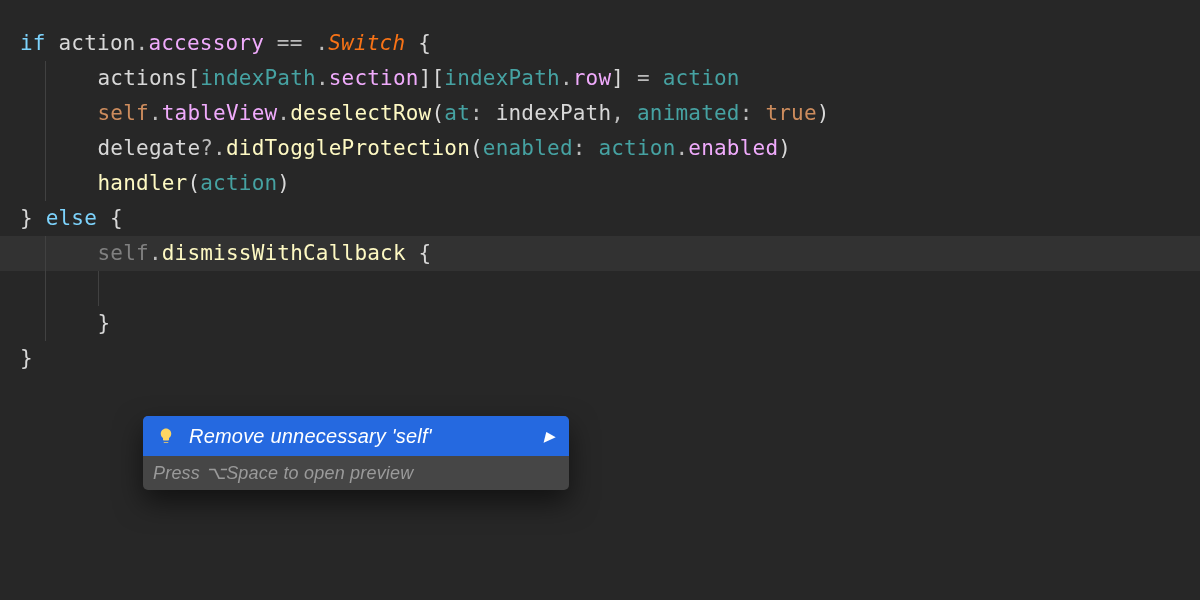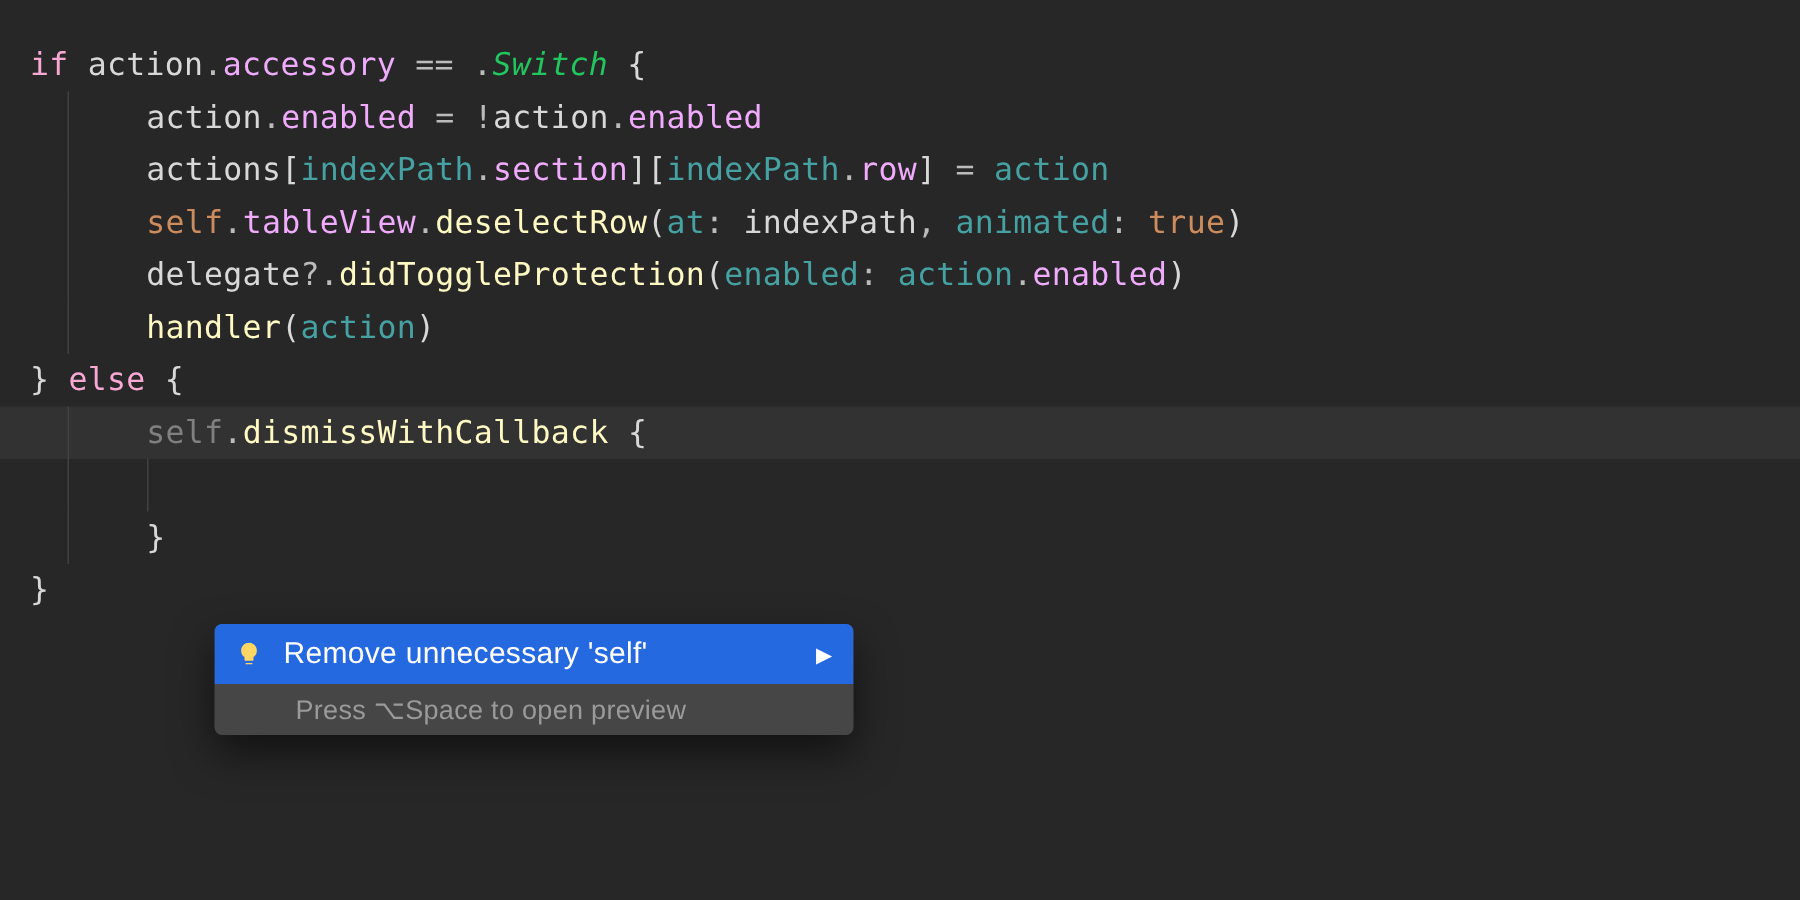--- a/index.html
+++ b/index.html
@@ -25,25 +25,25 @@
   .code-line {
     height: 35px;
     line-height: 35px;
     padding-left: 20px;
     white-space: pre;
   }
   .code-line.highlight {
     background: #323232;
   }
 
-  .tok-key   { color: #f9a8d4; }
+  .tok-key   { color: #7dd3fc; }
   .tok-ident { color: #d8d8d8; }
   .tok-op    { color: #bbbbbb; }
   .tok-prop  { color: #f0abfc; }
-  .tok-type  { color: #22c55e; font-style: italic;}
+  .tok-type  { color: #f97316; font-style: italic;}
   .tok-brace { color: #d8d8d8; }
   .tok-call  { color: #fef9c3; }
   .tok-param { color: #46a2a2; }
   .tok-self  { color: #cd8c5d; }
   .tok-selfHL{ color: #808080; }
   .tok-bool  { color: #cd8c5d; }
   .tok-plain { color: #bbbbbb; }
   .tok-actionref { color: #46a2a2;}
 
   .guide {
@@ -57,20 +57,21 @@
   .popup {
     position: absolute;
     left: 143px;
     top: 416px;
     width: 426px;
     background: #464646;
     border-radius: 5px;
     box-shadow: 0 12px 28px rgba(0,0,0,0.55);
     overflow: hidden;
     font-family: -apple-system, "Segoe UI", "Helvetica Neue", Arial, sans-serif;
+    font-style: italic;
   }
   .popup-item {
     display: flex;
     align-items: center;
     height: 40px;
     padding: 0 14px 0 14px;
     background: #2569e0;
     color: #ffffff;
     font-size: 20px;
     font-weight: 500;
@@ -85,34 +86,32 @@
   }
   .popup-item .label { flex: 1; }
   .popup-item .arrow {
     font-size: 14px;
     color: #ffffff;
     margin-left: 8px;
   }
   .popup-hint {
     height: 34px;
     line-height: 34px;
-    padding: 0 30px;
+    padding: 0 10px;
     color: #9a9a9a;
     font-size: 18px;
-    margin-left: 24px;
   }
 </style>
 </head>
 <body>
 
 <div class="editor">
 
   <div class="code-line"><span class="tok-key">if</span><span class="tok-plain"> </span><span class="tok-ident">action</span><span class="tok-op">.</span><span class="tok-prop">accessory</span><span class="tok-op"> == </span><span class="tok-op">.</span><span class="tok-type">Switch</span><span class="tok-brace"> {</span></div>
 
-  <div class="code-line"><span class="guide" style="margin-left:25px;"></span><span class="tok-plain">   </span><span class="tok-ident">action</span><span class="tok-op">.</span><span class="tok-prop">enabled</span><span class="tok-op"> = </span><span class="tok-op">!</span><span class="tok-ident">action</span><span class="tok-op">.</span><span class="tok-prop">enabled</span></div>
 
   <div class="code-line"><span class="guide" style="margin-left:25px;"></span><span class="tok-plain">   </span><span class="tok-ident">actions</span><span class="tok-brace">[</span><span class="tok-param">indexPath</span><span class="tok-op">.</span><span class="tok-prop">section</span><span class="tok-brace">][</span><span class="tok-param">indexPath</span><span class="tok-op">.</span><span class="tok-prop">row</span><span class="tok-brace">]</span><span class="tok-op"> = </span><span class="tok-param">action</span></div>
 
   <div class="code-line"><span class="guide" style="margin-left:25px;"></span><span class="tok-plain">   </span><span class="tok-self">self</span><span class="tok-op">.</span><span class="tok-prop">tableView</span><span class="tok-op">.</span><span class="tok-call">deselectRow</span><span class="tok-brace">(</span><span class="tok-param">at</span><span class="tok-op">: </span><span class="tok-ident">indexPath</span><span class="tok-op">, </span><span class="tok-param">animated</span><span class="tok-op">: </span><span class="tok-bool">true</span><span class="tok-brace">)</span></div>
 
 
   <div class="code-line"><span class="guide" style="margin-left:25px;"></span><span class="tok-plain">   </span><span class="tok-ident">delegate</span><span class="tok-op">?.</span><span class="tok-call">didToggleProtection</span><span class="tok-brace">(</span><span class="tok-param">enabled</span><span class="tok-op">: </span><span class="tok-actionref">action</span><span class="tok-op">.</span><span class="tok-prop">enabled</span><span class="tok-brace">)</span></div>
 
   <div class="code-line"><span class="guide" style="margin-left:25px;"></span><span class="tok-plain">   </span><span class="tok-call">handler</span><span class="tok-brace">(</span><span class="tok-actionref">action</span><span class="tok-brace">)</span></div>
 

